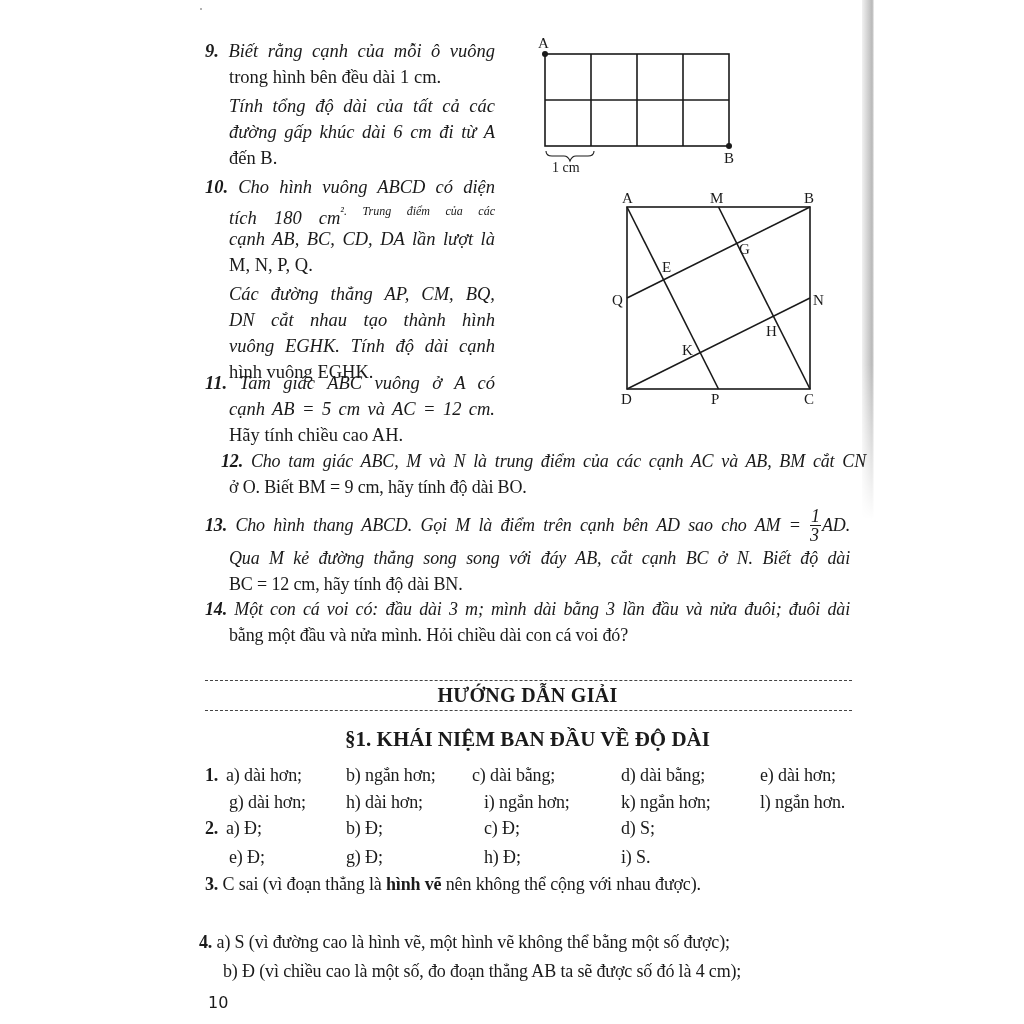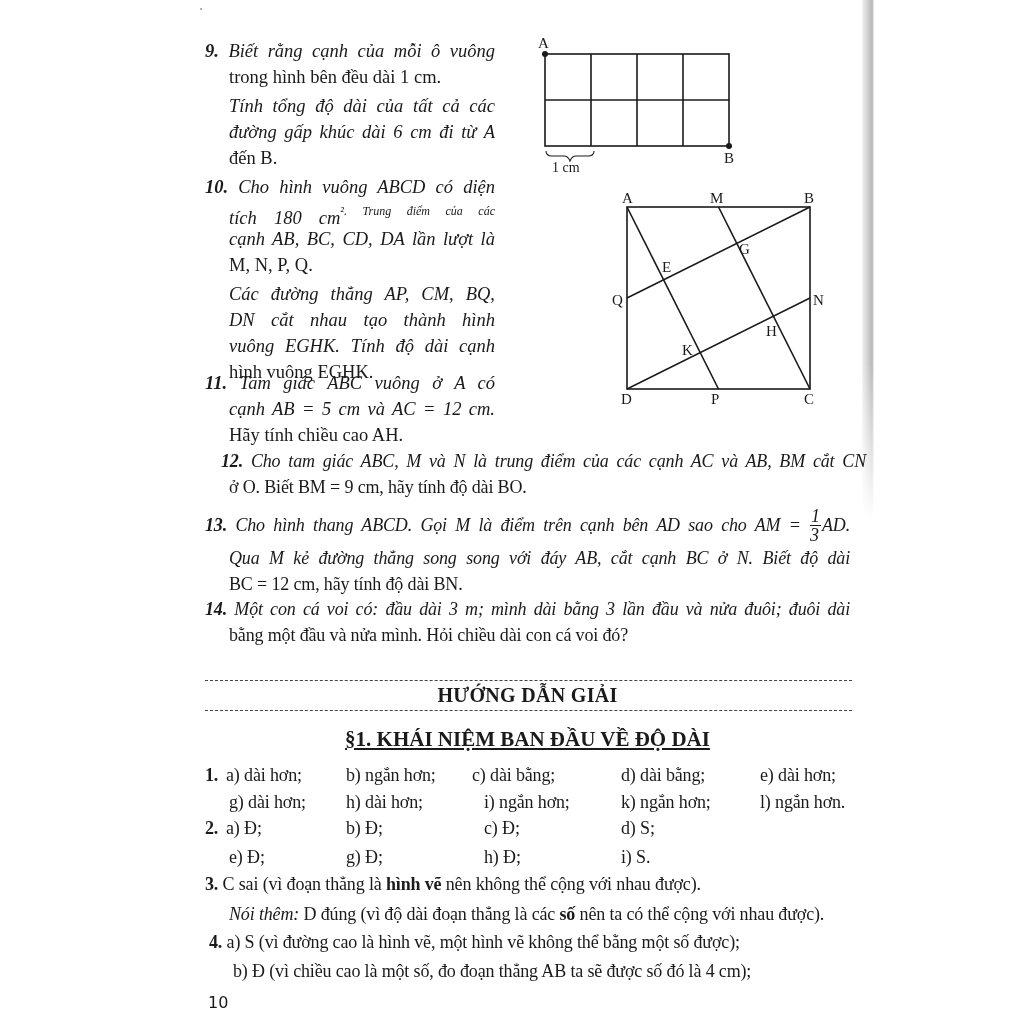--- a/index.html
+++ b/index.html
@@ -145,21 +145,21 @@
 <div class="txt narrow" style="left:205px; top:596px; width:645px;">
   <div class="ln" style="top:0;left:0;width:645px;">
       <span class="just"><b class="num">14.</b> <span>Một con cá voi có: đầu dài 3 m; mình dài bằng 3 lần đầu và nửa đuôi; đuôi dài</span></span>
     </div>
   <div class="ln" style="top:26px;left:24px;">bằng một đầu và nửa mình. Hỏi chiều dài con cá voi đó?</div>
 </div>
 
 <div class="dash" style="top:680px;"></div>
 <div class="heading" style="top:684px; font-size:20px; letter-spacing:0.3px;">HƯỚNG DẪN GIẢI</div>
 <div class="dash" style="top:710px;"></div>
-<div class="heading" style="top:727px; font-size:21px;text-decoration:underline;">§1. KHÁI NIỆM BAN ĐẦU VỀ ĐỘ DÀI</div>
+<div class="heading" style="top:727px; font-size:21px;">§1. KHÁI NIỆM BAN ĐẦU VỀ ĐỘ DÀI</div>
 
 <div class="txt narrow" style="left:205px; top:762px; width:650px; height:60px;">
   <b class="num ans-cell" style="left:0;top:0;">1.</b>
   <span class="ans-cell" style="left:21px;top:0;">a) dài hơn;</span>
   <span class="ans-cell" style="left:141px;top:0;">b) ngắn hơn;</span>
   <span class="ans-cell" style="left:267px;top:0;">c) dài bằng;</span>
   <span class="ans-cell" style="left:416px;top:0;">d) dài bằng;</span>
   <span class="ans-cell" style="left:555px;top:0;">e) dài hơn;</span>
   <span class="ans-cell" style="left:24px;top:27px;">g) dài hơn;</span>
   <span class="ans-cell" style="left:141px;top:27px;">h) dài hơn;</span>
@@ -177,26 +177,23 @@
   <span class="ans-cell" style="left:141px;top:29px;">g) Đ;</span>
   <span class="ans-cell" style="left:279px;top:29px;">h) Đ;</span>
   <span class="ans-cell" style="left:416px;top:29px;">i) S.</span>
 </div>
 
 <div class="txt narrow" style="left:205px; top:871px; width:650px; height:60px;">
   <div class="ln" style="top:0;left:0;">
     <b class="num">3.</b>
     <span>C sai (vì đoạn thẳng là </span><b>hình vẽ</b><span> nên không thể cộng với nhau được).</span>
   </div>
-  <div class="ln" style="top:30px;left:24px;">
-    <i>Nói thêm:</i><span> D đúng (vì độ dài đoạn thẳng là các </span><b>số</b><span> nên ta có thể cộng với nhau được).</span>
-  </div>
 </div>
 
-<div class="txt narrow" style="left:209px; top:929px; width:650px; height:60px;">
+<div class="txt narrow" style="left:199px; top:929px; width:650px; height:60px;">
   <div class="ln" style="top:0;left:0;">
     <b class="num">4.</b>
     <span>a) S (vì đường cao là hình vẽ, một hình vẽ không thể bằng một số được);</span>
   </div>
   <div class="ln" style="top:29px;left:24px;text-align:center;">b) Đ (vì chiều cao là một số, đo đoạn thẳng AB ta sẽ được số đó là 4 cm);</div>
 </div>
 
 <div class="txt" style="left:208px; top:990px; font-family:'DejaVu Sans', sans-serif; font-size:16px;">10</div>
 
 </body></html>

